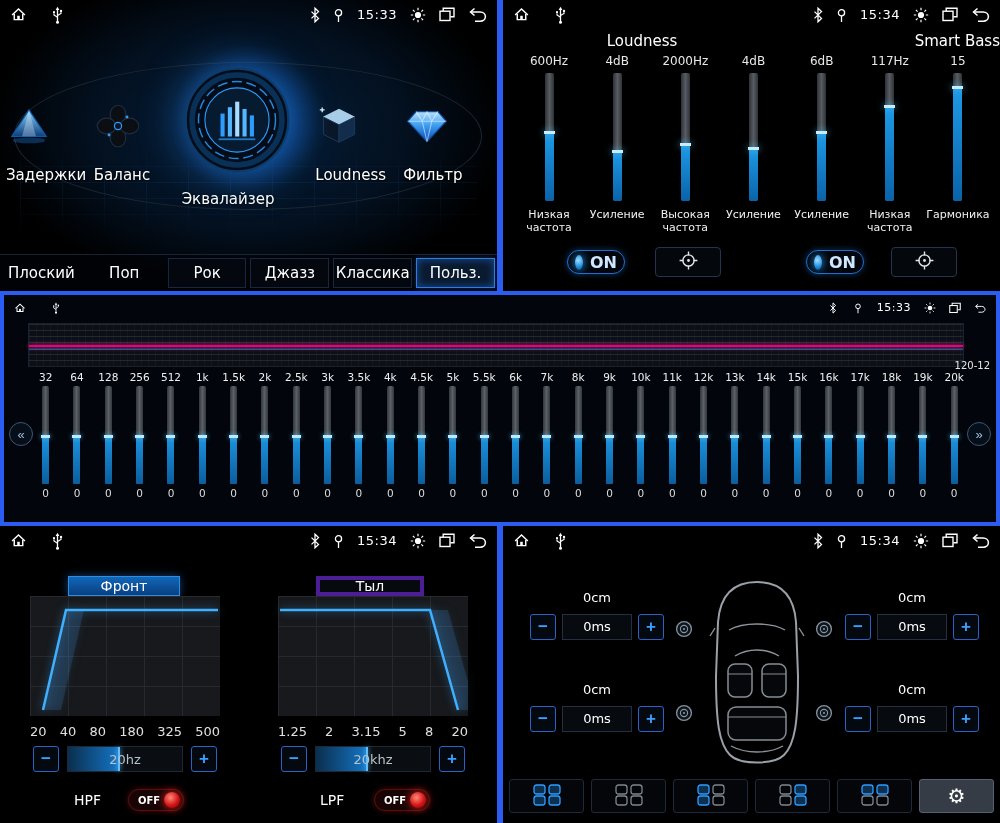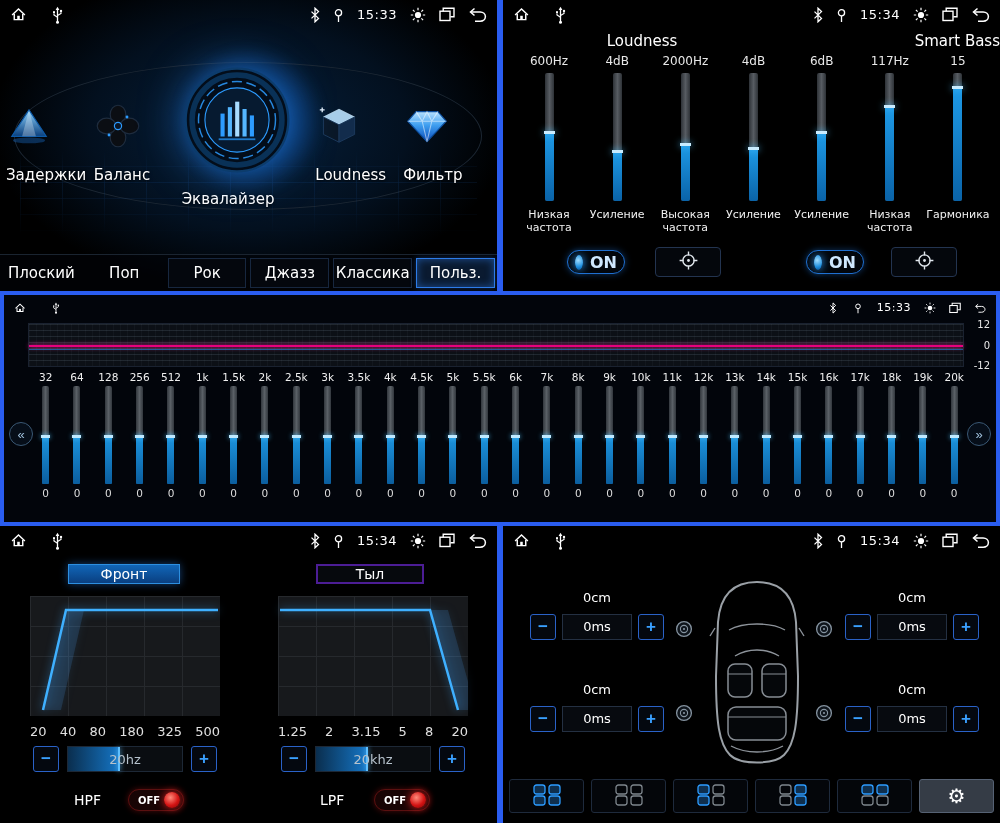--- a/index.html
+++ b/index.html
@@ -72,44 +72,44 @@
   .t2{left:303px;bottom:17px}.b2{left:388px;bottom:14px}
 
   
   .p-eq{width:1000px;height:235px;border:4px solid #2a5df0;background:#02050b}
   .eq-graph{position:absolute;left:24px;right:32px;top:28px;height:44px;background:#0c1016;
     border:1px solid #1a2230;
     background-image:repeating-linear-gradient(to bottom,rgba(135,155,175,.17) 0 1px,transparent 1px 6px),
                      repeating-linear-gradient(to right,rgba(135,155,175,.05) 0 1px,transparent 1px 7px)}
   .eq-zero{position:absolute;left:0;right:0;top:50%;height:2px;background:#e6007e;box-shadow:0 0 5px #ff2da0}
   .eq-cyan{position:absolute;left:0;right:0;top:60%;height:1px;background:#1e78c8;opacity:.7}
-  .eq-scale{position:absolute;right:6px;top:24px;height:52px;display:flex;flex-direction:column;
+  .eq-scale{position:absolute;right:6px;top:24px;height:52px;display:flex;
     justify-content:space-between;align-items:flex-end;font-size:10px;color:#e8e8e8}
   .eq-bands{position:absolute;left:26px;right:26px;top:76px;display:flex}
   .eband{flex:1;display:flex;flex-direction:column;align-items:center;gap:3px}
   .efreq{font-size:10.5px;color:#f0f0f0}
   .etrack{width:7px;height:98px;border-radius:2px;position:relative;
     background:linear-gradient(to right,#32373d,#5a6066,#32373d)}
   .efill{position:absolute;bottom:0;left:0;right:0;height:50%;border-radius:1px;
     background:linear-gradient(to top,#0b5e9e,#1c95e0)}
   .efill::before{content:"";position:absolute;top:0;left:-1px;right:-1px;height:2.5px;
     background:#bfe9ff;box-shadow:0 0 5px #4fc3ff}
   .egain{font-size:10.5px;color:#ddd}
   .chev{position:absolute;top:127px;width:24px;height:24px;border-radius:50%;border:1px solid #3a5874;
     background:rgba(10,20,35,.6);color:#9fc0dc;font-size:13px;display:flex;align-items:center;
     justify-content:center;cursor:pointer}
   .chev.left{left:5px}.chev.right{right:5px}
 
   
   .p-filter{width:500px;height:297px;border-right:3px solid #2a5df0}
-  .ftab{position:absolute;top:38px;height:20px;display:flex;align-items:center;justify-content:center;
+  .ftab{position:absolute;top:50px;height:20px;display:flex;align-items:center;justify-content:center;
     font-size:14px;color:#fff;cursor:pointer}
   .ftab.front{left:68px;width:112px;background:linear-gradient(to bottom,#1166b8,#0a3f80);
     border:1px solid #2d8fe0;box-shadow:0 0 9px rgba(45,140,255,.45)}
-  .ftab.rear{left:316px;width:108px;background:#06090d;border:2px solid #4c1d95}
+  .ftab.rear{left:316px;width:108px;background:#06090d;border:4px solid #4c1d95}
   .fgraph{position:absolute;top:70px;width:190px;height:120px;background:#17191c;
     background-image:repeating-linear-gradient(to right,#26292d 0 1px,transparent 1px 38px),
                      repeating-linear-gradient(to bottom,#26292d 0 1px,transparent 1px 30px)}
   .g-hpf{left:30px}.g-lpf{left:278px}
   .fgraph svg{position:absolute;inset:0;filter:drop-shadow(0 0 4px rgba(60,170,255,.55))}
   .fscale{position:absolute;top:198px;width:190px;display:flex;justify-content:space-between;
     font-size:13px;color:#e0e0e0}
   .s-hpf{left:30px}.s-lpf{left:278px}
   .frow{position:absolute;top:220px;display:flex;align-items:center;gap:8px}
   .row-hpf{left:33px}.row-lpf{left:281px}

